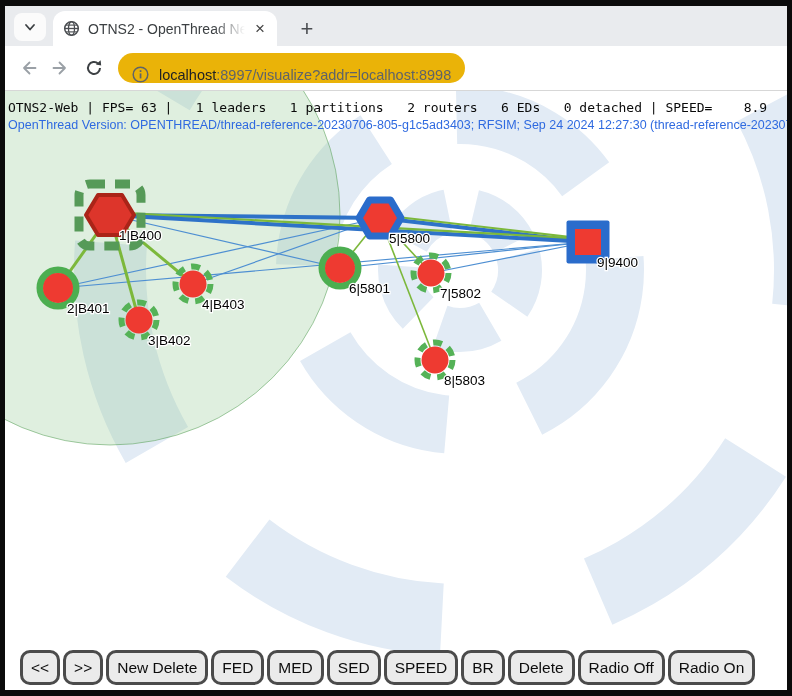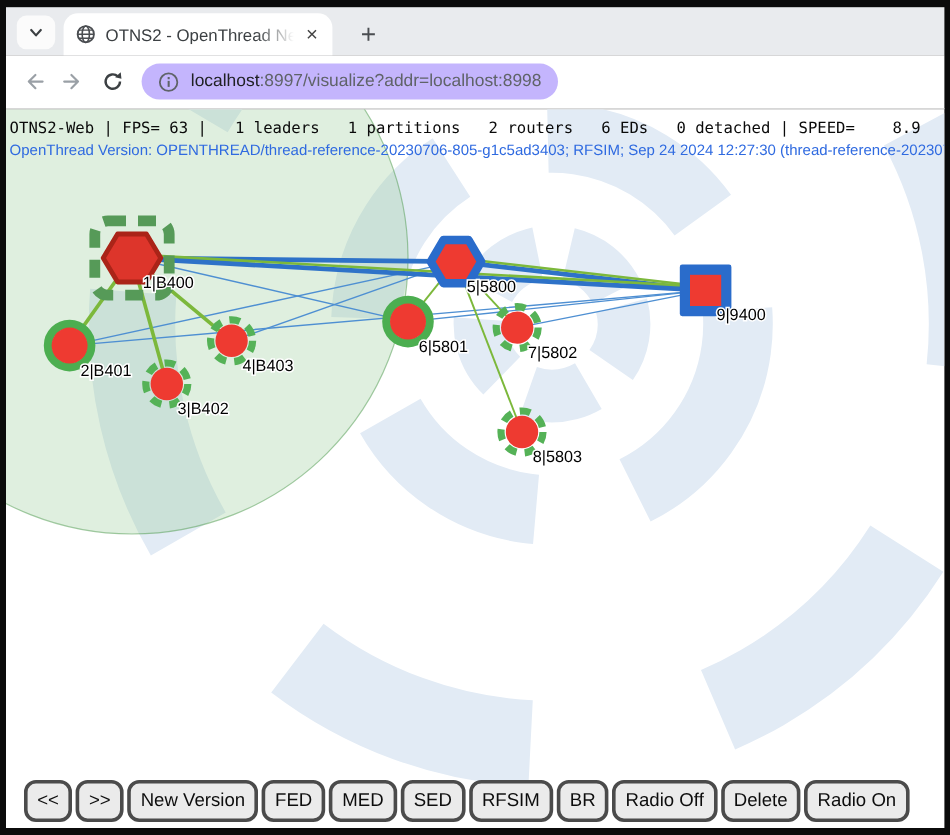--- a/index.html
+++ b/index.html
@@ -14,22 +14,22 @@
   .tab { position:absolute; left:48px; top:5px; width:224px; height:35px; background:#ffffff;
      border-radius:12px 12px 0 0; display:flex; align-items:center; padding:0 10px; gap:8px; }
   .tab-title { font-size:14px; color:#3c4043; white-space:nowrap; overflow:hidden; flex:1;
      -webkit-mask-image:linear-gradient(90deg,#000 80%,transparent); mask-image:linear-gradient(90deg,#000 80%,transparent); }
   .tab-close { font-size:17px; color:#444; line-height:1; padding:0 2px; }
   .newtab-btn { position:absolute; left:287px; top:8px; width:30px; height:30px; display:flex;
      align-items:center; justify-content:center; font-size:22px; color:#4a4d51; }
   .urlrow { position:absolute; left:0; top:40px; width:782px; height:45px; background:#ffffff;
      border-bottom:1px solid #d7d7d7; display:flex; align-items:center; }
   .nav-ic { width:20px; height:20px; margin-left:13px; flex:0 0 auto; }
-  .url-pill { margin-left:14px; height:30px; background:#c4b5fd; border-radius:15px;
-     display:flex; align-items:center; padding:0 14px; gap:10px; }
+  .url-pill { margin-left:14px; height:30px; background:#eab308; border-radius:15px;
+     display:flex; align-items:flex-end; padding:0 14px; gap:10px; }
   .info-ic { width:17px; height:17px; }
   .url-text { font-size:14.5px; color:#5f6368; white-space:nowrap; }
   .url-text b { color:#202124; font-weight:normal; }
 
   
   .canvas { position:absolute; left:5px; top:91px; width:782px; height:599px; background:#ffffff; overflow:hidden; }
   .net-svg { position:absolute; left:0; top:0; }
   .status-line1 { position:absolute; left:3px; top:9px; font-family:"DejaVu Sans Mono", monospace;
      font-weight:normal; font-size:13px; color:#0a0a0a; white-space:pre; }
   .status-line2 { position:absolute; left:3px; top:27px; font-size:12.5px; white-space:pre; }
@@ -143,42 +143,42 @@
     <div class="status-line1">OTNS2-Web | FPS= 63 |   1 leaders   1 partitions   2 routers   6 EDs   0 detached | SPEED=    8.9</div>
     <div class="status-line2" style="color: rgb(47, 106, 224);">OpenThread Version: OPENTHREAD/thread-reference-20230706-805-g1c5ad3403; RFSIM; Sep 24 2024 12:27:30 (thread-reference-20230706-80</div>
     <div class="toolbar" id="toolbar">
         <div class="tb-btn">
           <span>&lt;&lt;</span>
         </div>
         <div class="tb-btn">
           <span>&gt;&gt;</span>
         </div>
         <div class="tb-btn">
-          <span>New Version</span>
+          <span>New Delete</span>
         </div>
         <div class="tb-btn">
           <span>FED</span>
         </div>
         <div class="tb-btn">
           <span>MED</span>
         </div>
         <div class="tb-btn">
           <span>SED</span>
         </div>
         <div class="tb-btn">
-          <span>RFSIM</span>
+          <span>SPEED</span>
         </div>
         <div class="tb-btn">
           <span>BR</span>
         </div>
         <div class="tb-btn">
-          <span>Radio Off</span>
+          <span>Delete</span>
         </div>
         <div class="tb-btn">
-          <span>Delete</span>
+          <span>Radio Off</span>
         </div>
         <div class="tb-btn">
           <span>Radio On</span>
         </div>
       </div>
   </div>
 
 </div>
 
 </body></html>

